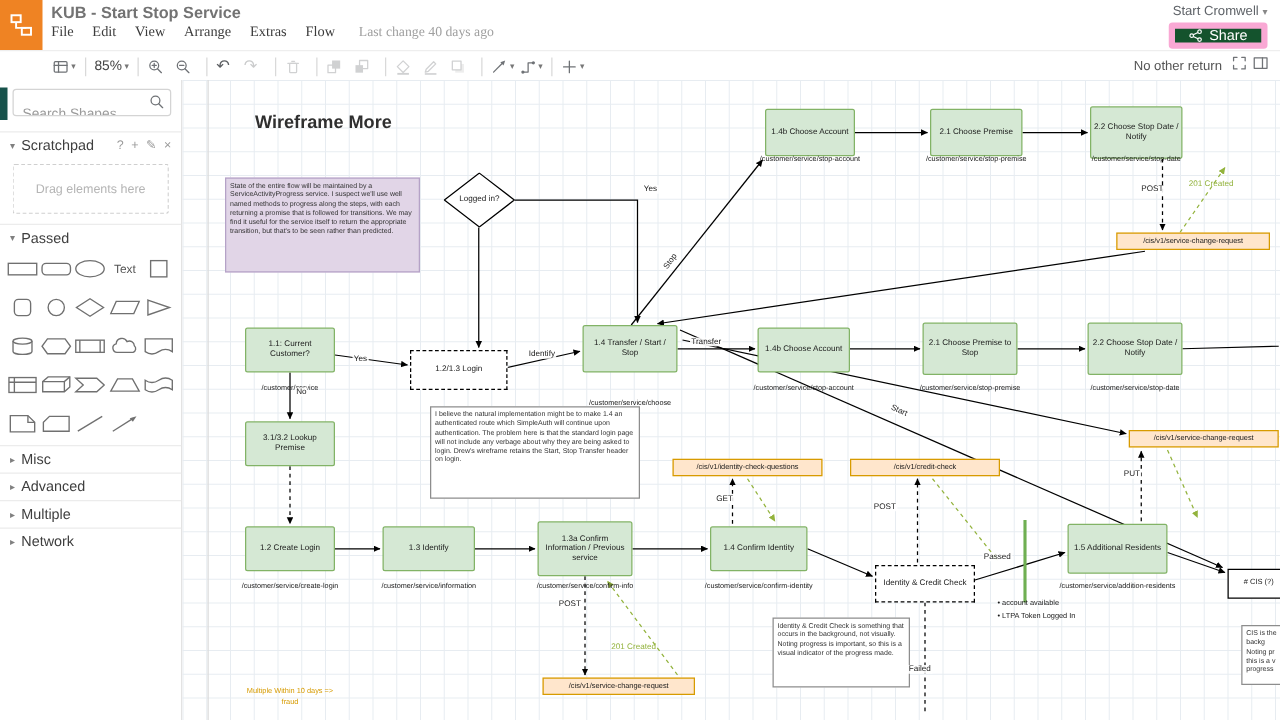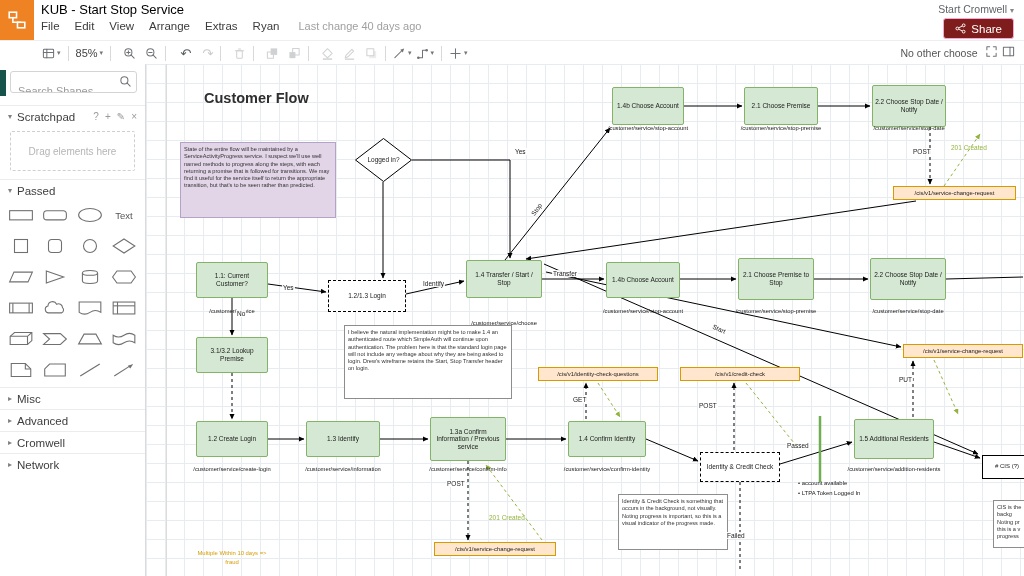--- a/index.html
+++ b/index.html
@@ -4,36 +4,36 @@
 <style>
   html,body{margin:0;padding:0;width:1024px;height:576px;overflow:hidden;
     font-family:"Liberation Sans","DejaVu Sans",sans-serif;color:#333;background:#fff;}
   .app{position:relative;width:1024px;height:576px;}
 
   
   header{position:absolute;left:0;top:0;right:0;height:40px;background:#fff;display:flex;}
   .logo{width:34px;height:40px;background:#ef8323;display:flex;align-items:center;justify-content:center;flex:0 0 auto;}
   .logo svg{width:22px;height:22px;}
   .head-main{flex:1;padding-left:7px;min-width:0;}
-  .doc-title{display:block;font-size:13px;font-weight:normal;color:#000000;margin-top:2px;}
-  .menu-bar{display:flex;align-items:center;gap:15px;margin-top:3px;}
+  .doc-title{display:block;font-size:13px;font-weight:bold;color:#737373;margin-top:2px;}
+  .menu-bar{display:flex;align-items:center;gap:15px;margin-top:3px;font-family:Liberation Serif, serif;}
   .menu-item{font-size:11.5px;color:#3c3c3c;cursor:default;}
   .last-change{font-size:11px;color:#a0a0a0;margin-left:4px;}
   .head-right{display:flex;flex-direction:column;align-items:flex-end;padding:3px 10px 0 0;gap:3px;}
   .user-row{font-size:10.5px;color:#5f6368;}
   .user-row .caret{font-size:8px;color:#888;margin-left:3px;}
-  .share-btn{display:flex;align-items:center;gap:5px;background:#7f1d1d;color:#fff;border:1px solid #f9a8d4;
+  .share-btn{display:flex;align-items:center;gap:5px;background:#14532d;color:#fff;border:5px solid #f9a8d4;
     border-radius:3px;font-size:11.5px;font-family:inherit;height:21px;padding:0 11px;cursor:pointer;}
   .share-btn svg{width:11px;height:11px;}
 
   
   .toolbar{position:absolute;left:0;top:40px;right:0;height:24px;background:#fff;border-top:1px solid #eee;
     border-bottom:1px solid #d6d6d6;display:flex;align-items:center;}
   .tb-left{display:flex;align-items:center;padding-left:40px;flex:1;}
-  .tb-btn{display:inline-flex;align-items:center;justify-content:flex-end;height:20px;min-width:18px;padding:0 2px;cursor:pointer;}
+  .tb-btn{display:inline-flex;align-items:center;justify-content:flex-start;height:20px;min-width:18px;padding:0 2px;cursor:pointer;}
   .tb-btn.disabled{opacity:.32;}
   .tb-btn .ic{width:13px;height:13px;}
   .tb-text{font-size:11px;color:#444;}
   .tb-caret{font-size:7px;color:#777;margin-left:2px;}
   .tb-sep{width:1px;height:15px;background:#d9d9d9;margin:0 5px;display:inline-block;}
   .uglyph{font-family:"DejaVu Sans",sans-serif;font-size:13px;color:#5c5f62;line-height:1;}
   .tb-right{display:flex;align-items:center;gap:7px;padding-right:9px;}
   .viewers{font-size:10.5px;color:#555;}
   .tb-right .ic{width:13px;height:13px;cursor:pointer;}
 
@@ -46,21 +46,21 @@
     font-size:11px;padding:18px 22px 0 7px;color:#333;font-family:inherit;outline:none;}
   .search-box input::placeholder{color:#9a9a9a;}
   .search-box .ic{position:absolute;right:5px;top:4px;width:13px;height:13px;}
   .section-header{display:flex;align-items:center;height:21px;padding:0 8px;font-size:11.5px;color:#3e3e3e;
     border-top:1px solid #ececec;cursor:pointer;gap:5px;}
   .section-header .caret{font-size:8px;color:#808080;}
   .sec-icons{margin-left:auto;display:flex;gap:6px;color:#9a9a9a;font-size:10px;}
   .sec-icons span{cursor:pointer;}
   .drop-area{margin:4px 10px 8px 10px;height:38px;border:1.5px dashed #cfcfcf;border-radius:2px;
     display:flex;align-items:center;justify-content:center;font-size:10px;color:#b5b5b5;}
-  .shape-grid{display:grid;grid-template-columns:repeat(4,1fr);padding:3px 4px 6px 4px;row-gap:9px;}
+  .shape-grid{display:grid;grid-template-columns:repeat(5,1fr);padding:3px 4px 6px 4px;row-gap:9px;}
   .shape-cell{height:22px;display:flex;align-items:center;justify-content:center;cursor:pointer;}
   .shape-cell svg{width:26px;height:18px;}
   .shape-text{font-size:9.5px;color:#555;}
   .spacer{flex:1;}
   .more-shapes{border-top:1px solid #ececec;padding:6px 10px;font-size:11.5px;color:#3e3e3e;cursor:pointer;}
 
   
   .canvas{position:absolute;left:146px;top:64px;width:878px;height:512px;overflow:hidden;background:#fff;
     background-image:linear-gradient(#e7ecf1 1px,transparent 1px),linear-gradient(90deg,#e7ecf1 1px,transparent 1px);
     background-size:19px 19px;}
@@ -107,21 +107,21 @@
       </svg>
     </div>
     <div class="head-main">
       <span class="doc-title">KUB - Start Stop Service</span>
       <nav class="menu-bar">
           <span class="menu-item">File</span>
           <span class="menu-item">Edit</span>
           <span class="menu-item">View</span>
           <span class="menu-item">Arrange</span>
           <span class="menu-item">Extras</span>
-          <span class="menu-item">Ryan</span>
+          <span class="menu-item">Flow</span>
           <span class="last-change">Last change 40 days ago</span>
         </nav>
     </div>
     <div class="head-right">
       <div class="user-row">
         <span>Start Cromwell</span><span class="caret">▾</span>
       </div>
       <button class="share-btn">
         <svg viewBox="0 0 14 14">
           <g stroke="#fff" fill="none" stroke-width="1.2">
@@ -258,21 +258,21 @@
           <svg class="ic" viewBox="0 0 14 14">
             <g fill="none" stroke="#6f7276" stroke-width="1.1" stroke-linecap="round" stroke-linejoin="round">
               <line x1="7" y1="2" x2="7" y2="12"></line>
               <line x1="2" y1="7" x2="12" y2="7"></line>
             </g>
           </svg>
           <span class="tb-caret">▾</span>
         </span>
       </div>
     <div class="tb-right">
-      <span class="viewers">No other choose</span>
+      <span class="viewers">No other return</span>
       <span id="tb-right-icons"><svg class="ic" viewBox="0 0 14 14">
             <g fill="none" stroke="#6f7276" stroke-width="1.1" stroke-linecap="round" stroke-linejoin="round">
               <polyline points="5,2 2,2 2,5"></polyline>
               <polyline points="9,2 12,2 12,5"></polyline>
               <polyline points="2,9 2,12 5,12"></polyline>
               <polyline points="12,9 12,12 9,12"></polyline>
             </g>
           </svg> <svg class="ic" viewBox="0 0 14 14">
             <g fill="none" stroke="#6f7276" stroke-width="1.1" stroke-linecap="round" stroke-linejoin="round">
               <rect x="1.5" y="2.5" width="11" height="9"></rect>
@@ -488,21 +488,21 @@
         <div class="section-header">
           <span class="caret">▸</span>
           <span>Misc</span>
         </div>
         <div class="section-header">
           <span class="caret">▸</span>
           <span>Advanced</span>
         </div>
         <div class="section-header">
           <span class="caret">▸</span>
-          <span>Cromwell</span>
+          <span>Multiple</span>
         </div>
         <div class="section-header">
           <span class="caret">▸</span>
           <span>Network</span>
         </div>
       </div>
     <div class="spacer"></div>
   </aside>
 
   <main class="canvas">
@@ -544,21 +544,21 @@
         <polyline points="396,476 340,401" class="e-g" marker-end="url(#mG)"></polyline>
         <polyline points="440,355 440,319" class="e-d" marker-end="url(#mB)"></polyline>
         <polyline points="452,319 474,353" class="e-g" marker-end="url(#mG)"></polyline>
         <polyline points="588,386 588,319" class="e-d" marker-end="url(#mB)"></polyline>
         <polyline points="600,319 652,384" class="e-g" marker-end="url(#mG)"></polyline>
         <polyline points="767,353 767,297" class="e-d" marker-end="url(#mB)"></polyline>
         <polyline points="788,296 812,350" class="e-g" marker-end="url(#mG)"></polyline>
         <polyline points="594,418 594,506" class="e-d"></polyline>
         <polyline points="674,352 674,418" class="e-gl"></polyline>
       </svg>
-    <div class="diagram-title">Customer Flow</div>
+    <div class="diagram-title">Wireframe More</div>
   <div class="dnode green" style="left: 466px; top: 23px; width: 72px; height: 38px;">1.4b Choose Account</div>
       <div class="dnode green" style="left: 598px; top: 23px; width: 74px; height: 38px;">2.1 Choose Premise</div>
       <div class="dnode green" style="left: 726px; top: 21px; width: 74px; height: 42px;">2.2 Choose Stop Date / Notify</div>
       <div class="dnode diamond" style="left: 209px; top: 74px; width: 57px; height: 44px;">
         <svg viewBox="0 0 57 44">
           <polygon points="28.5,0.5 56.5,22 28.5,43.5 0.5,22" fill="#ffffff" stroke="#000" stroke-width="1"></polygon>
         </svg>
         <span class="dlabel">Logged in?</span>
       </div>
       <div class="dnode green" style="left: 50px; top: 198px; width: 72px; height: 36px;">1.1: Current Customer?</div>

